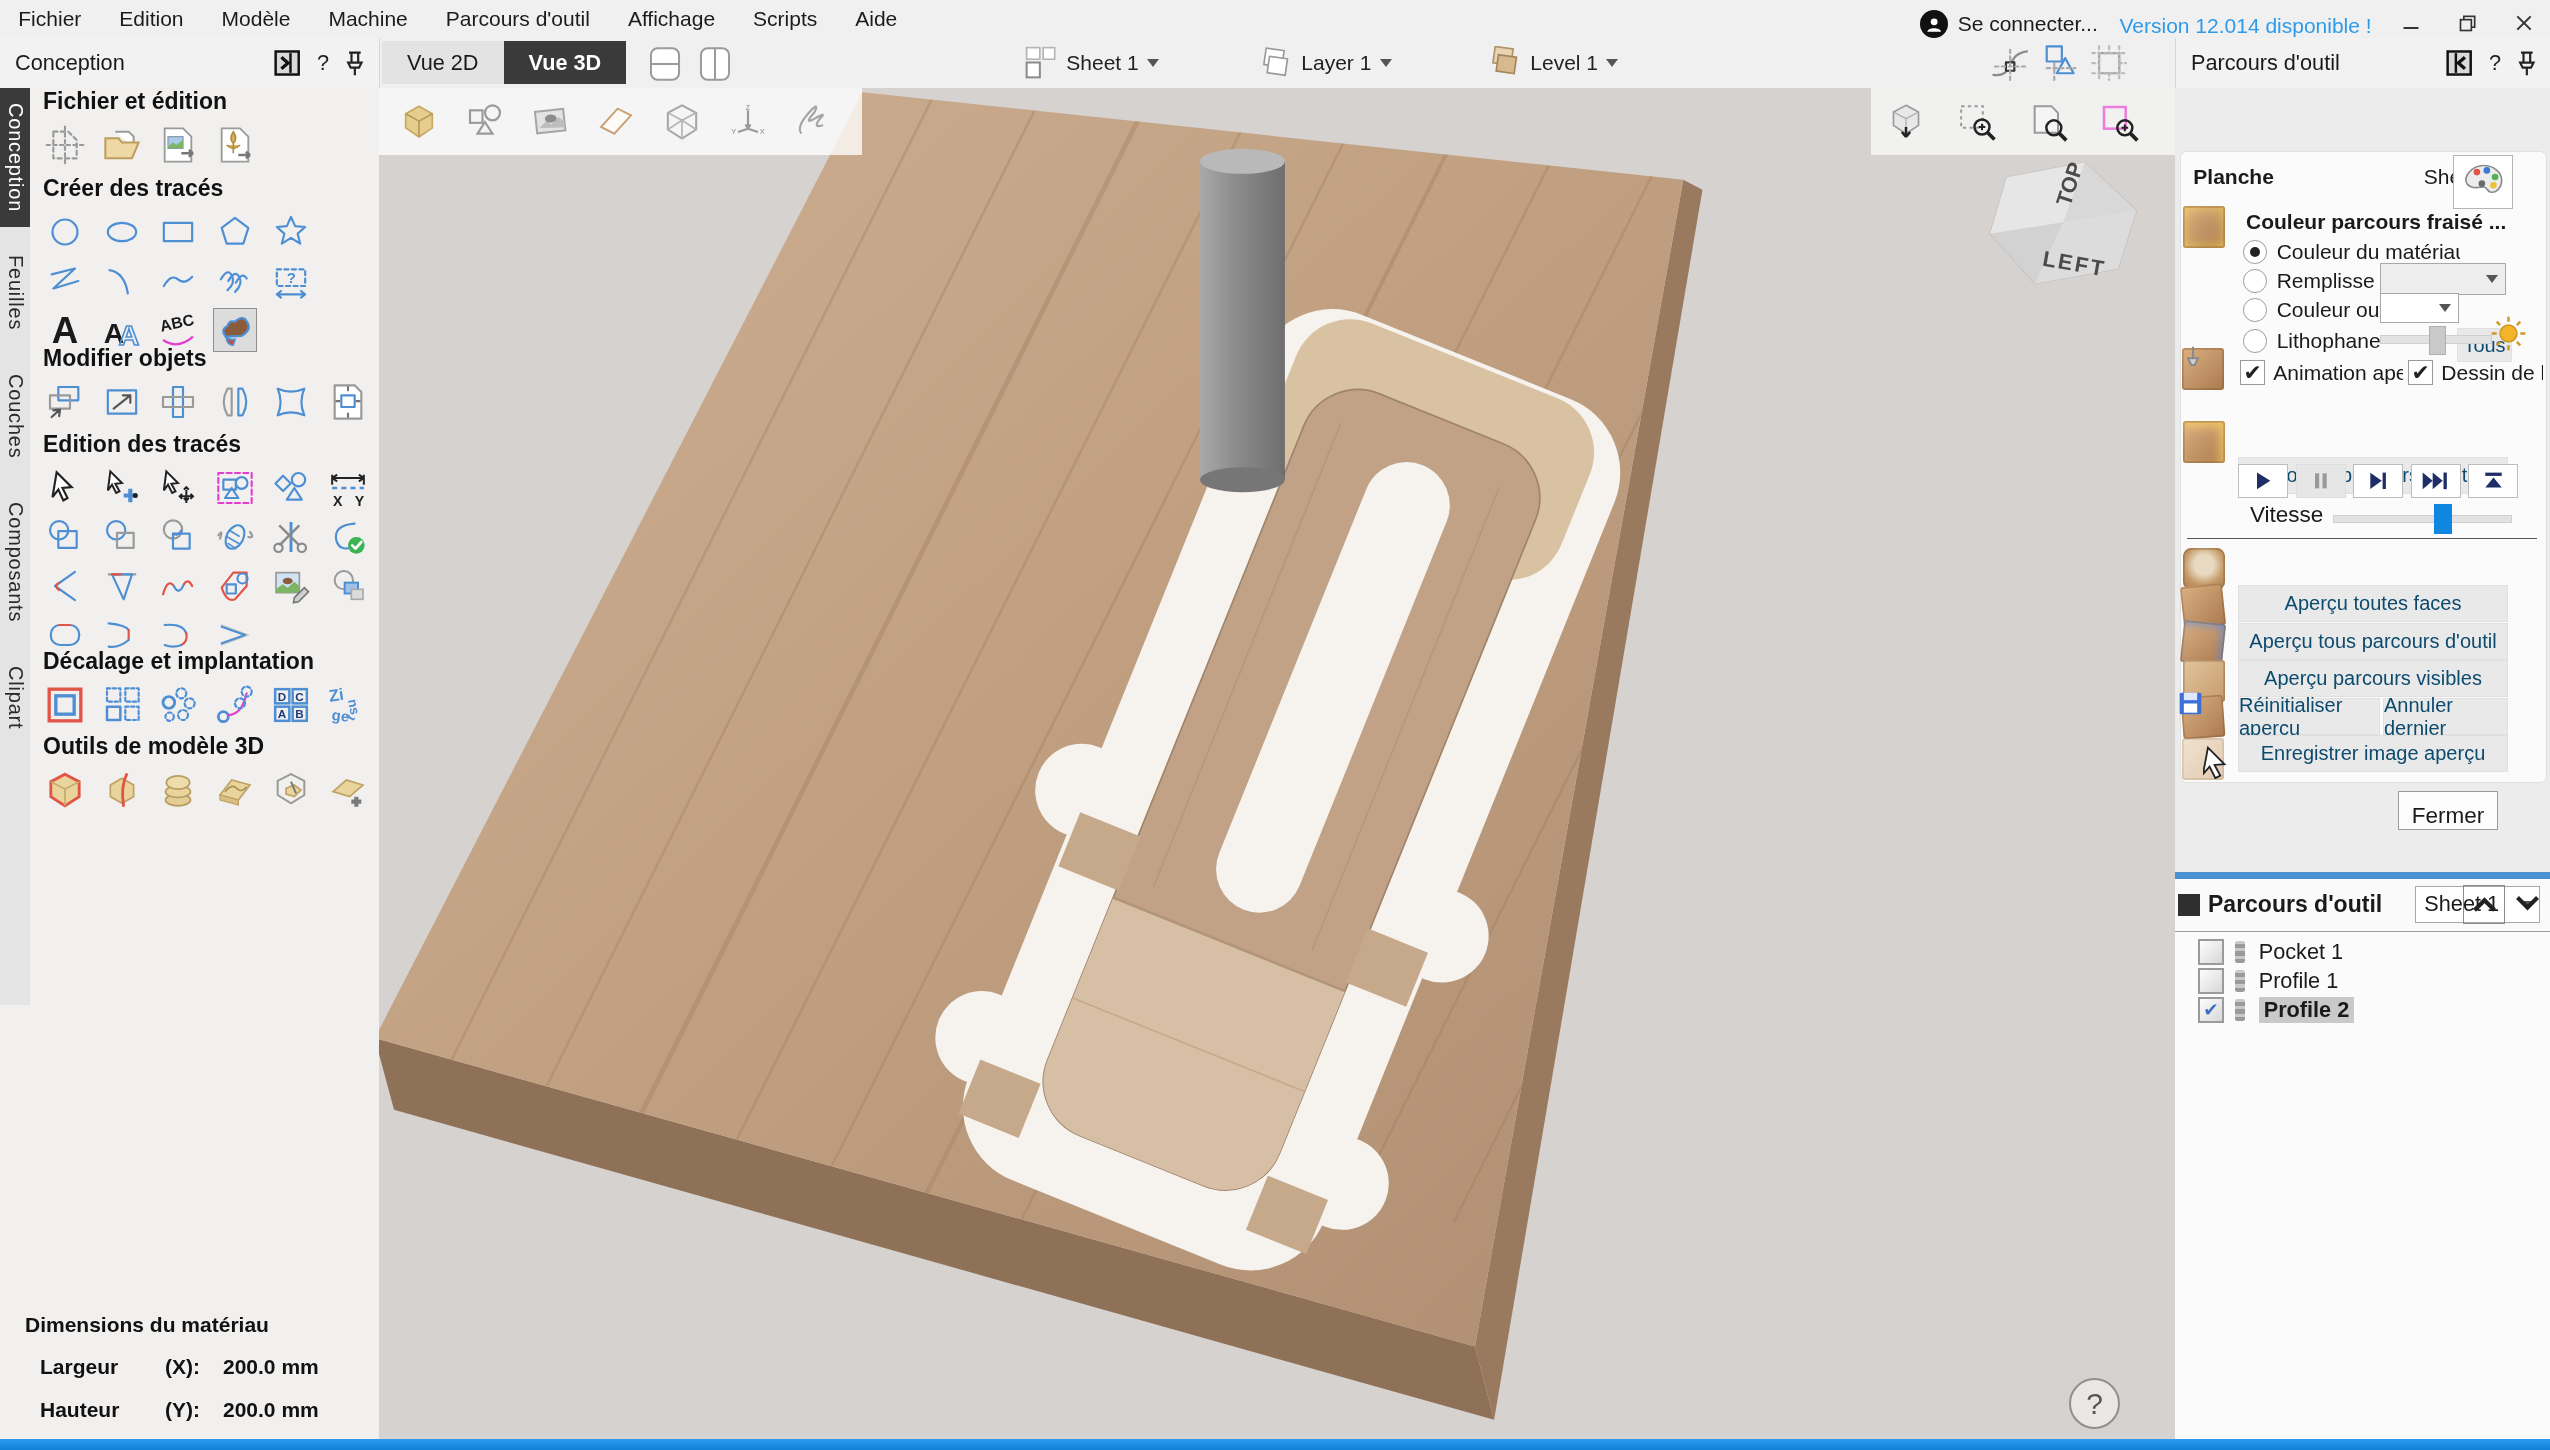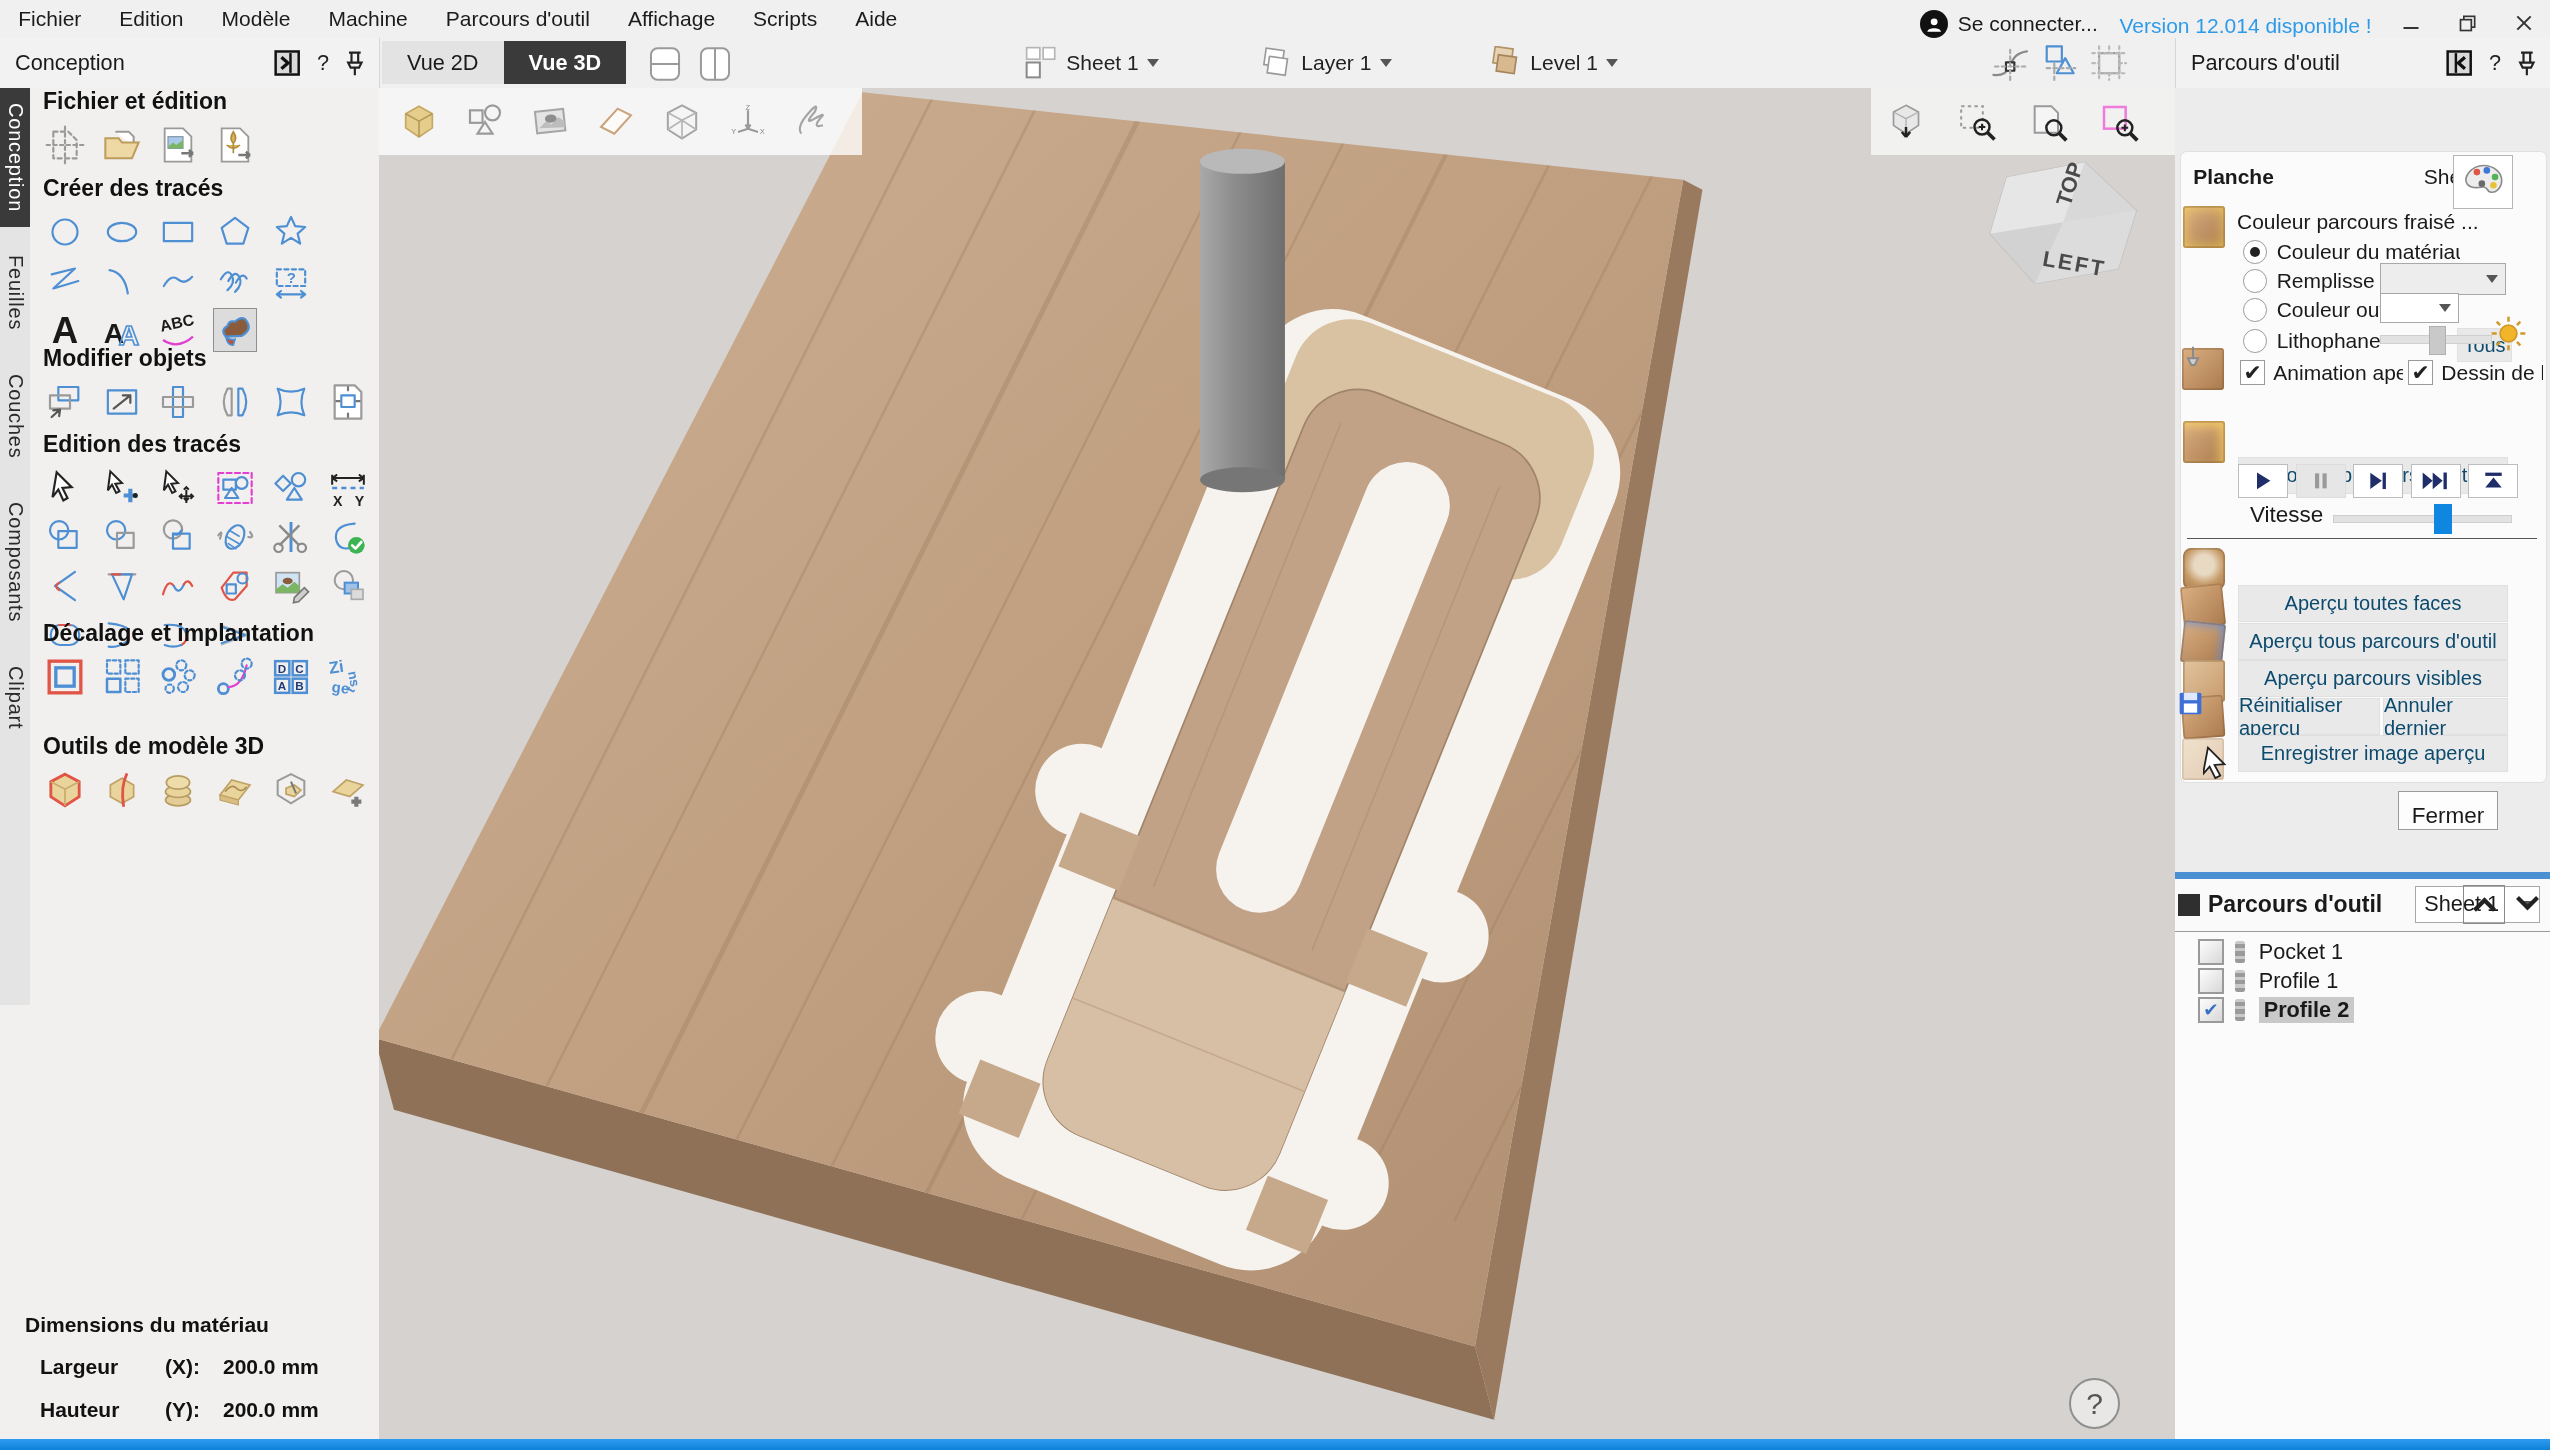--- a/index.html
+++ b/index.html
@@ -530,21 +530,21 @@
           </div>
         <div class="tbtn">
             <svg class="s" width="40" height="40" viewBox="0 0 48 48">
               <path style="stroke:#bbb;stroke-width:1.6" d="M8 12l32 12L8 36"></path>
               <path d="M8 14l28 10L8 34"></path>
             </svg>
           </div>
       </div>
     </div>
 
-    <div class="lsec" style="top:532px;">
+    <div class="lsec" style="top:560px;">
       <h3>Décalage et implantation</h3>
       <div class="irow">
         <div class="tbtn">
             <svg width="40" height="40" viewBox="0 0 48 48">
               <rect x="5" y="5" width="38" height="38" fill="none" stroke="#e05545" stroke-width="4"></rect>
               <rect x="13" y="13" width="22" height="22" fill="none" stroke="#4e8fd3" stroke-width="4"></rect>
             </svg>
           </div>
         <div class="tbtn">
             <svg class="s" width="40" height="40" viewBox="0 0 48 48">
@@ -838,21 +838,21 @@
           <circle cx="30" cy="10" r="4" fill="#3c78d8"></circle>
           <circle cx="40" cy="18" r="4" fill="#51b354"></circle>
           <circle cx="38" cy="28" r="4" fill="#e8c23a"></circle>
           <circle cx="24" cy="26" r="4" fill="#6a6a6a"></circle>
         </svg>
     </div>
 
     <div class="abs" style="left:8.3px;top:118px;">
         <div class="woodsq" style="box-shadow:inset 0 0 0 1.7px rgba(120,80,40,.35), inset 0 0 15px rgba(255,220,90,.8);"></div>
       </div>
-    <div class="rrow" style="left:62px;top:122px;font-weight:normal;">
+    <div class="rrow" style="left:71px;top:122px;font-weight:bold;">
         <span>Couleur parcours fraisé ...</span>
       </div>
 
     <div class="rrow" style="left:68px;top:152px;width:217px;">
         <span class="radio on"></span>
         <span>Couleur du matériau</span>
       </div>
     <div class="rrow" style="left:68px;top:181px;width:138px;">
         <span class="radio"></span>
         <span>Remplisse Globale</span>

